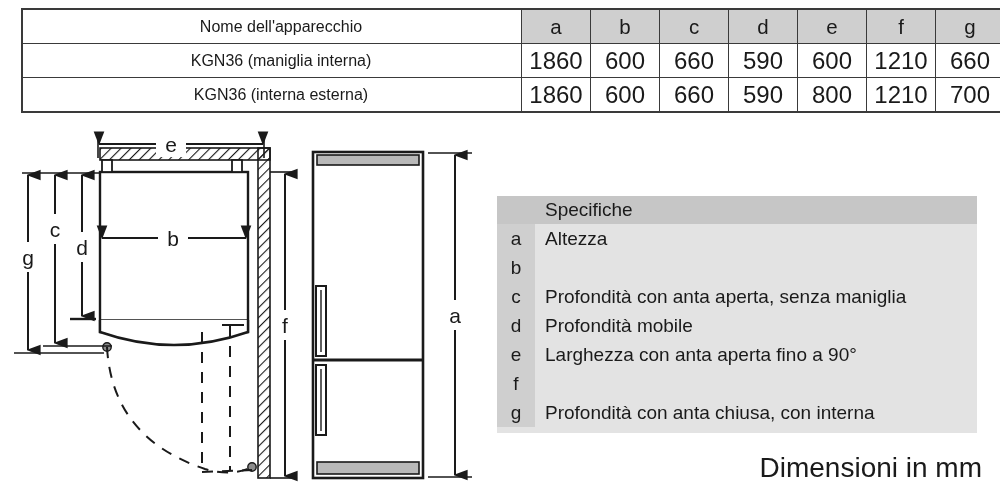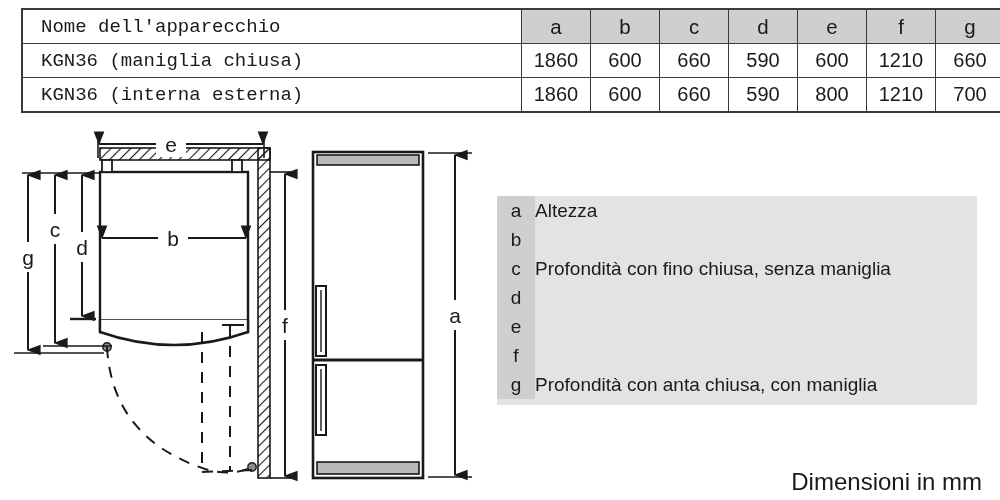--- a/index.html
+++ b/index.html
@@ -21,31 +21,30 @@
     position: absolute;
     left: 22px;
     top: 9px;
     width: 956px;
     border-collapse: collapse;
     table-layout: fixed;
   }
   .spec-table td {
     border: 1px solid #3a3a3a;
     height: 33px;
-    font-size: 20px;
+    font-size: 24px;
     padding: 0 0 0 0;
     background: #ffffff;
     vertical-align: middle;
   }
   .spec-table td.name-cell {
-    text-align: left;
+    text-align: center;
     padding-left: 18px;
     width: 480px;
-    font-size: 19px;
-    font-family: Liberation Mono, monospace;
+    font-size: 16px;
   }
   .spec-table td.val-cell {
     text-align: center;
     width: 68px;
   }
   .spec-table td.hdr-letter {
     text-align: center;
     background: #cfcfcf;
     font-size: 20.5px;
   }
@@ -87,21 +86,21 @@
   .legend-row .lg-letter {
     width: 38px;
     background: #cfcfcf;
     height: 29px;
     line-height: 29px;
     text-align: center;
     font-size: 19px;
     flex: 0 0 38px;
   }
   .legend-row .lg-text {
-    padding-left: 0;
+    padding-left: 10px;
     font-size: 19px;
     white-space: nowrap;
   }
   
   .legend-header .lg-letter {
     background: #c6c6c6;
     height: 28px;
     flex: 0 0 38px;
   }
 
@@ -112,22 +111,22 @@
     top: 120px;
     width: 500px;
     height: 380px;
   }
   .drawing svg { display: block; }
 
   
   .caption {
     position: absolute;
     right: 18px;
-    bottom: 4px;
-    font-size: 24px;
+    bottom: 16px;
+    font-size: 28px;
   }
 
   .dim-label {
     font-size: 21px;
     font-family: "Liberation Sans", sans-serif;
   }
 </style>
 </head>
 <body>
 
@@ -137,21 +136,21 @@
       <td class="name-cell">Nome dell'apparecchio</td>
       <td class="val-cell hdr-letter">a</td>
       <td class="val-cell hdr-letter">b</td>
       <td class="val-cell hdr-letter">c</td>
       <td class="val-cell hdr-letter">d</td>
       <td class="val-cell hdr-letter">e</td>
       <td class="val-cell hdr-letter">f</td>
       <td class="val-cell hdr-letter">g</td>
     </tr>
     <tr>
-      <td class="name-cell">KGN36 (maniglia chiusa)</td>
+      <td class="name-cell">KGN36 (maniglia interna)</td>
       <td class="val-cell">1860</td>
       <td class="val-cell">600</td>
       <td class="val-cell">660</td>
       <td class="val-cell">590</td>
       <td class="val-cell">600</td>
       <td class="val-cell">1210</td>
       <td class="val-cell">660</td>
     </tr>
     <tr>
       <td class="name-cell">KGN36 (interna esterna)</td>
@@ -290,41 +289,47 @@
       <line x1="428" y1="33" x2="472" y2="33" stroke="#1a1a1a" stroke-width="1.6"></line>
       <line x1="428" y1="357" x2="472" y2="357" stroke="#1a1a1a" stroke-width="1.6"></line>
       <line x1="455" y1="35" x2="455" y2="355" stroke="#1a1a1a" stroke-width="2" marker-start="url(#arrUp)" marker-end="url(#arrDown)"></line>
       <rect x="442" y="180" width="26" height="30" fill="#ffffff"></rect>
       <text class="dim-label" x="455" y="203" text-anchor="middle" fill="#1a1a1a">a</text>
     </g>
   </svg>
 </div>
 
 <div class="legend">
+  <div class="legend-header">
+    <div class="lg-letter"></div>
+    <div class="lg-text">Specifiche</div>
+  </div>
   <div class="legend-body">
     <div class="legend-row">
       <div class="lg-letter">a</div>
       <div class="lg-text">Altezza</div>
     </div>
     <div class="legend-row">
       <div class="lg-letter">b</div>
     </div>
     <div class="legend-row">
       <div class="lg-letter">c</div>
-      <div class="lg-text">Profondità con fino chiusa, senza maniglia</div>
+      <div class="lg-text">Profondità con anta aperta, senza maniglia</div>
     </div>
     <div class="legend-row">
       <div class="lg-letter">d</div>
+      <div class="lg-text">Profondità mobile</div>
     </div>
     <div class="legend-row">
       <div class="lg-letter">e</div>
+      <div class="lg-text">Larghezza con anta aperta fino a 90°</div>
     </div>
     <div class="legend-row">
       <div class="lg-letter">f</div>
     </div>
     <div class="legend-row">
       <div class="lg-letter">g</div>
-      <div class="lg-text">Profondità con anta chiusa, con maniglia</div>
+      <div class="lg-text">Profondità con anta chiusa, con interna</div>
     </div>
   </div>
 </div>
 
 <div class="caption">Dimensioni in mm</div>
 
 </body></html>

